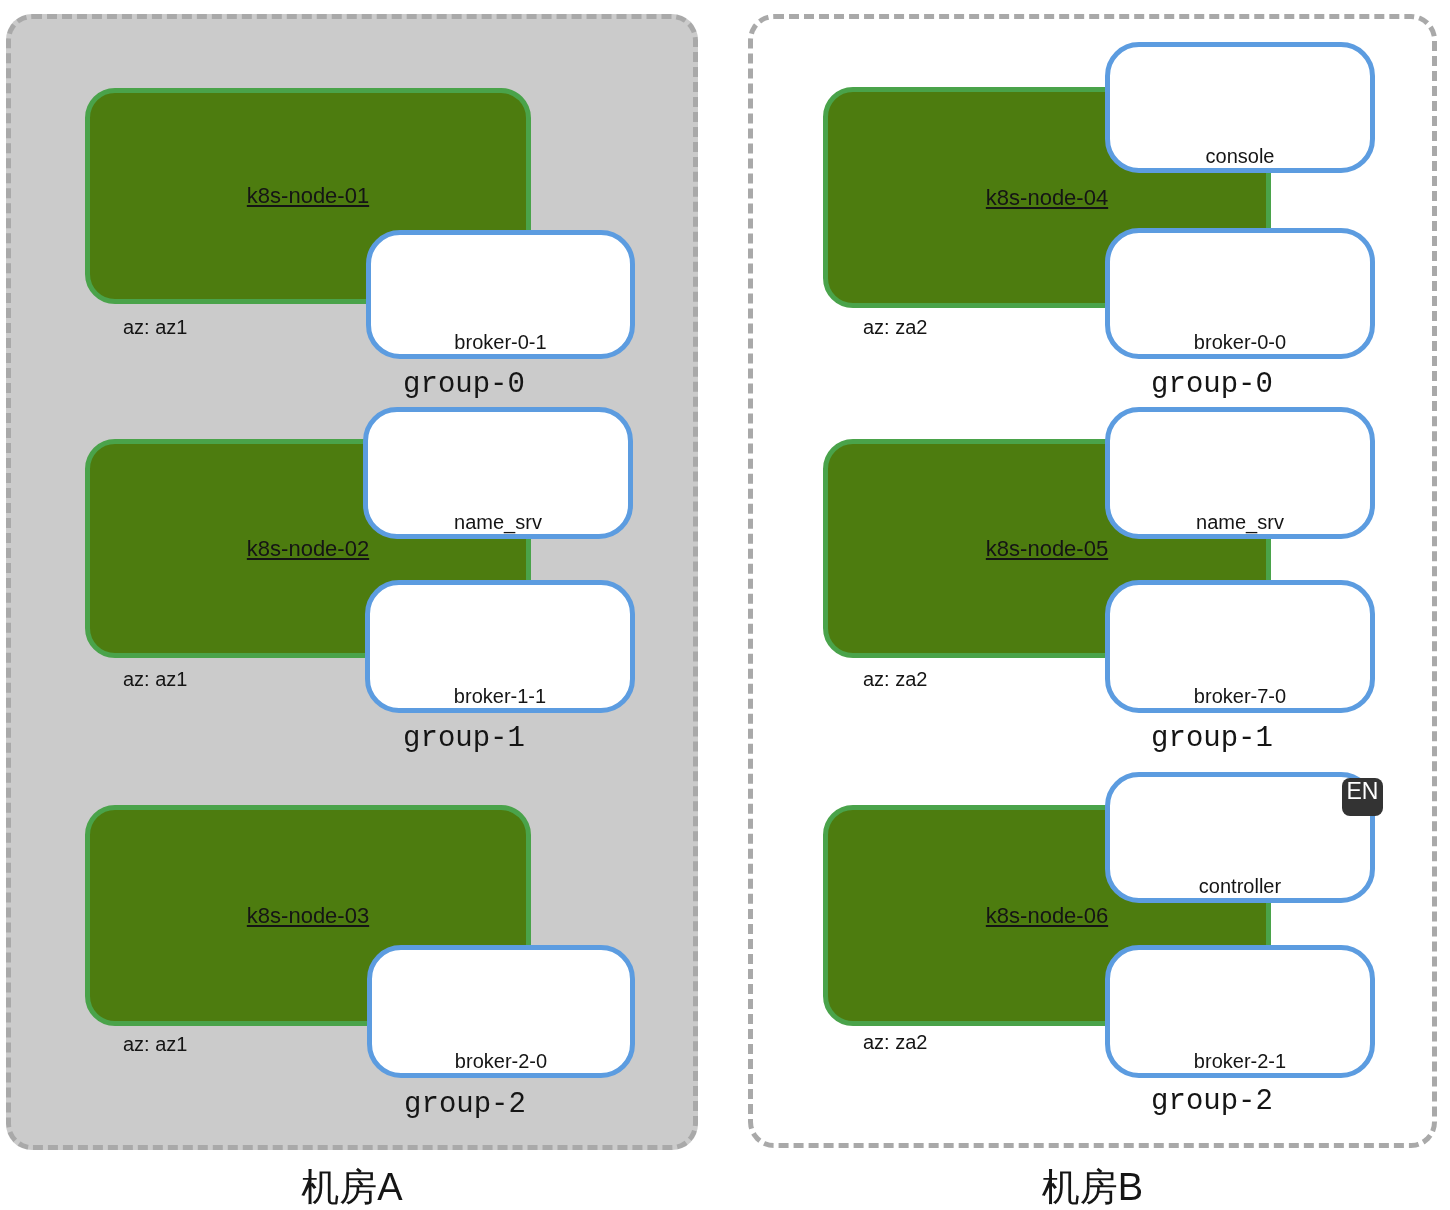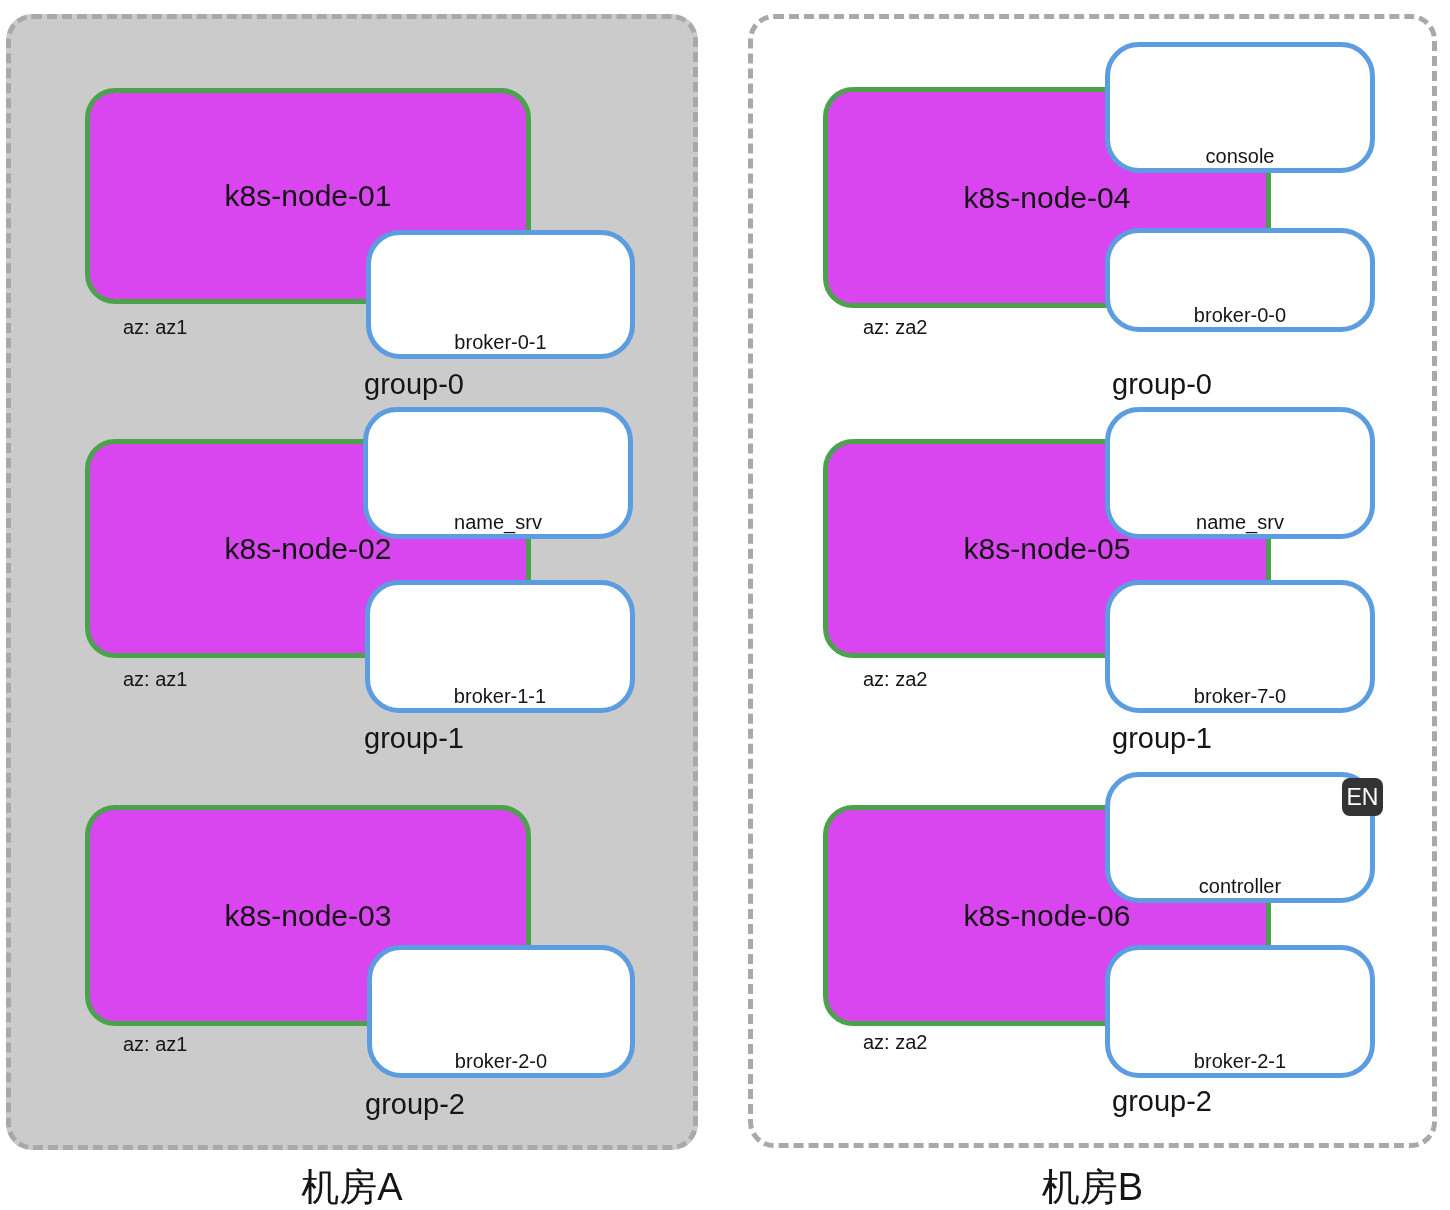--- a/index.html
+++ b/index.html
@@ -34,63 +34,65 @@
   .room-a{
     left:6px;top:14px;width:692px;height:1136px;
     background:var(--room-a-bg);
   }
   .room-b{
     left:748px;top:14px;width:689px;height:1134px;
     background:var(--room-b-bg);
   }
   .node{
     position:absolute;
-    background:#d946ef;
+    background:#4d7c0f;
     border:5px solid var(--node-border);
     border-radius:30px;
     display:flex;align-items:center;justify-content:center;
-    font-size:30px;
+    font-size:22px;
     z-index:1;
+    text-decoration:underline;
   }
   .svc{
     position:absolute;
     background:#ffffff;
     border:5px solid var(--svc-border);
     border-radius:34px;
     display:flex;align-items:flex-end;justify-content:center;
     font-size:20px;
     z-index:2;
   }
   .az{
     position:absolute;
     font-size:20px;
     z-index:2;
     white-space:nowrap;
   }
   .grp{
     position:absolute;
     font-size:29px;
     width:200px;
-    text-align:left;
+    text-align:center;
     z-index:2;
     white-space:nowrap;
+    font-family:Liberation Mono, monospace;
   }
   .room-label{
     position:absolute;
     font-size:38px;
     text-align:center;
     z-index:2;
   }
   .badge{
     position:absolute;
     left:1342px;top:778px;width:41px;height:38px;
     background:var(--badge-bg);
     color:var(--badge-text);
     border-radius:8px;
-    display:flex;align-items:center;justify-content:center;
+    display:flex;justify-content:center;
     font-size:23px;
     z-index:3;
   }
 </style>
 </head>
 <body>
 
 <div class="canvas">
 
   <div class="room room-a"></div>
@@ -127,21 +129,21 @@
   <div class="grp" style="left:365px;top:1088px">group-2</div>
 
   <div class="room-label" style="left:6px;top:1162px;width:692px">机房A</div>
 
   <div class="node" style="left:823px;top:87px;width:448px;height:221px">
     <span>k8s-node-04</span>
   </div>
   <div class="svc" style="left:1105px;top:42px;width:270px;height:131px">
     <span>console</span>
   </div>
-  <div class="svc" style="left:1105px;top:228px;width:270px;height:104px">
+  <div class="svc" style="left:1105px;top:228px;width:270px;height:131px">
     <span>broker-0-0</span>
   </div>
   <div class="az" style="left:863px;top:316px">az: za2</div>
   <div class="grp" style="left:1112px;top:368px">group-0</div>
 
   <div class="node" style="left:823px;top:439px;width:448px;height:219px">
     <span>k8s-node-05</span>
   </div>
   <div class="svc" style="left:1105px;top:407px;width:270px;height:132px">
     <span>name_srv</span>

